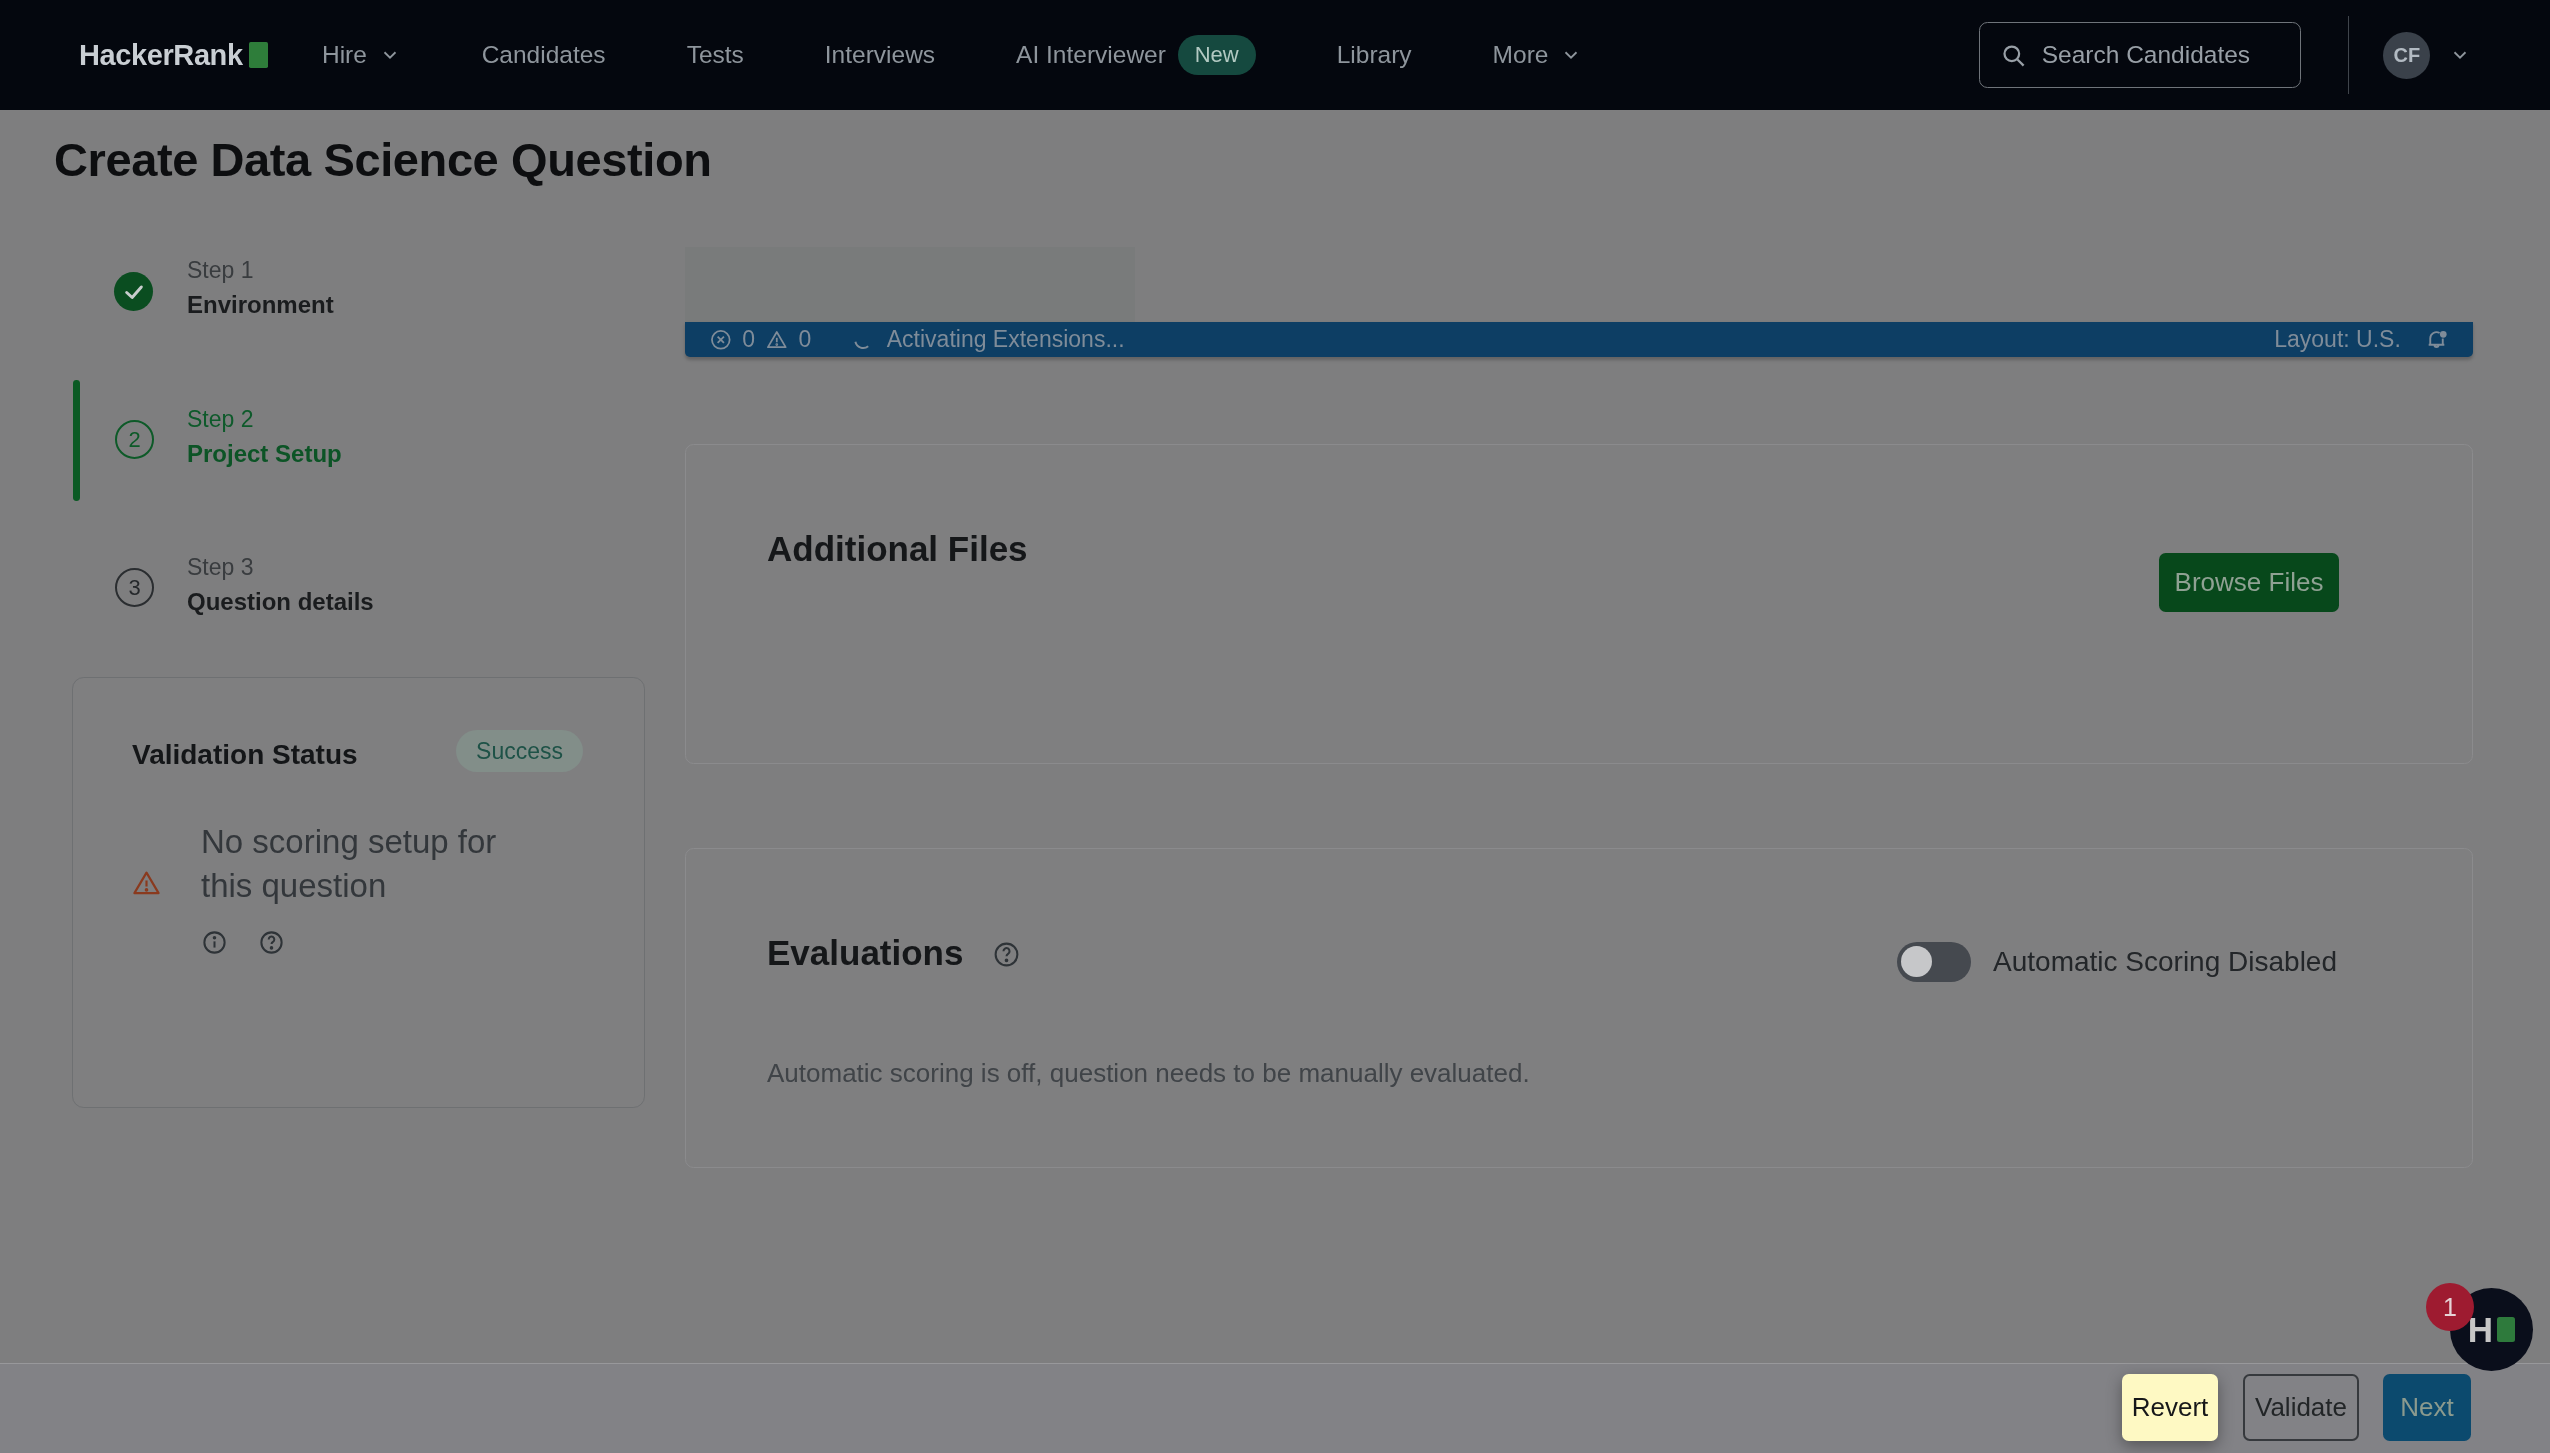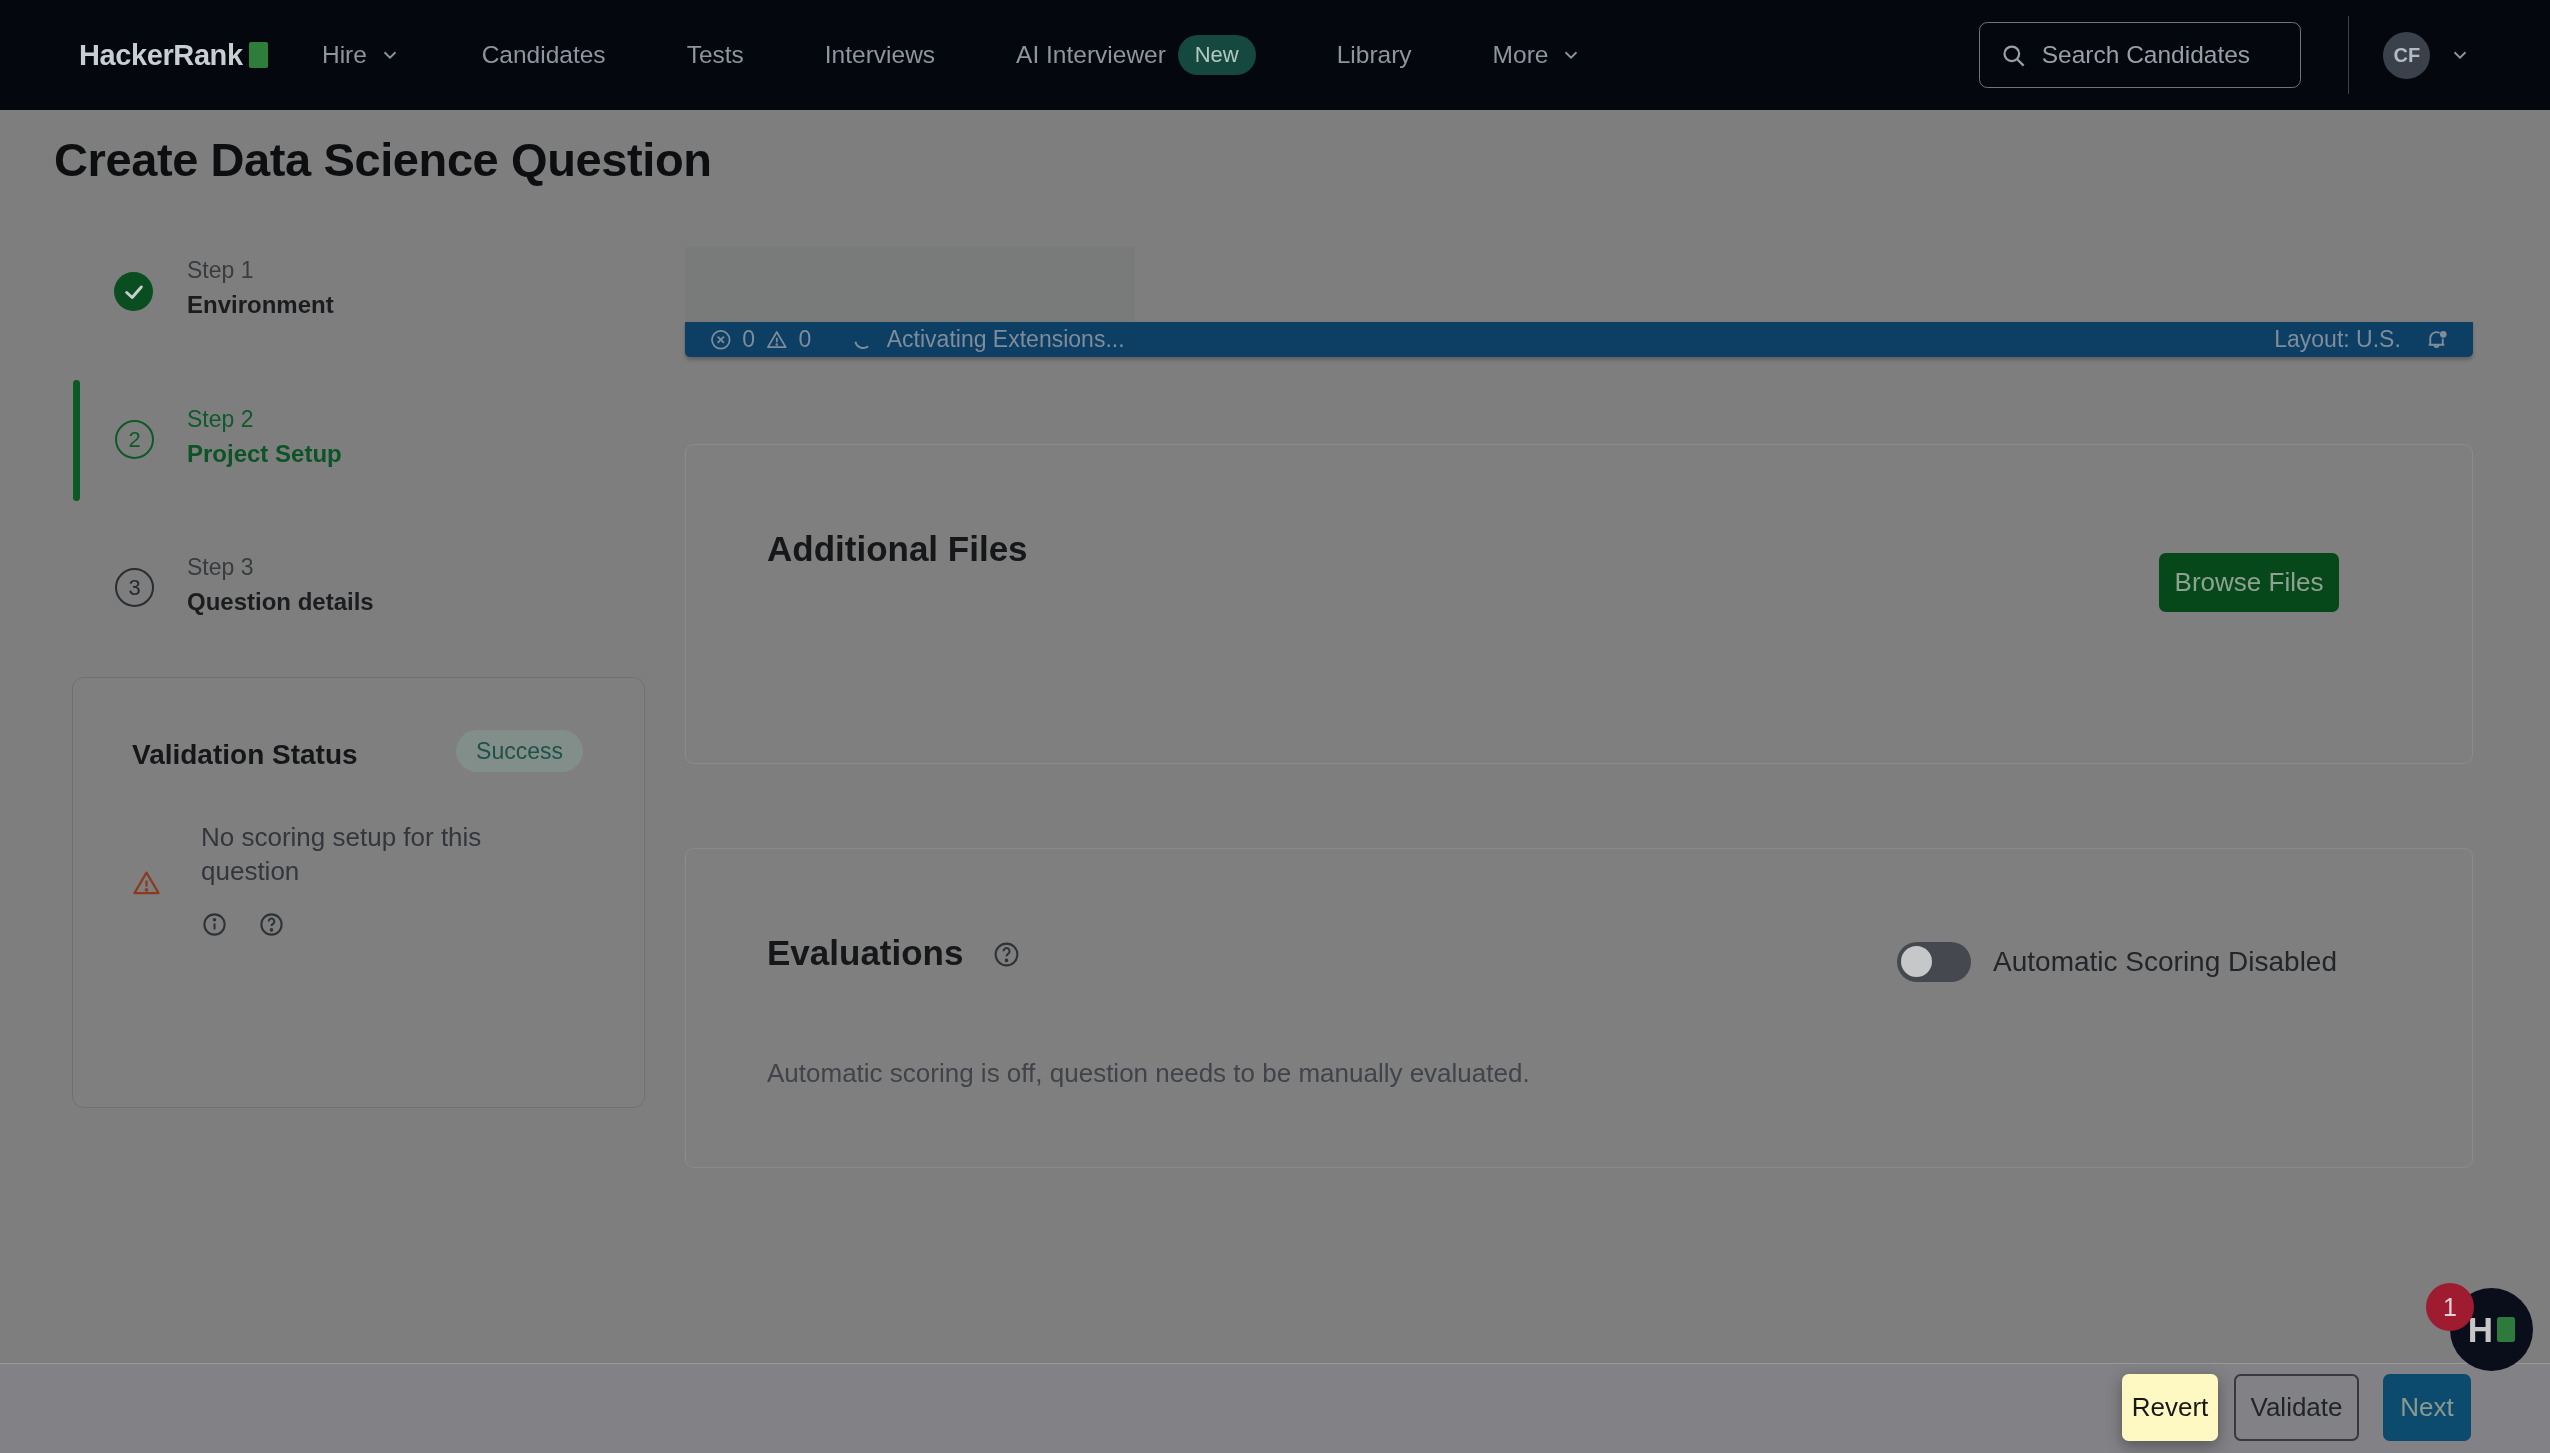--- a/index.html
+++ b/index.html
@@ -71,21 +71,21 @@
     position: absolute; left: 72px; top: 677px; width: 573px; height: 431px;
     border: 1.7px solid #6e7072; border-radius: 11.8px; background: #7f7f80;
   }
   .vc-title { position: absolute; left: 59px; top: 61px; font-size: 28px; font-weight: 700; color: #141618; }
   .vc-pill {
     position: absolute; right: 61px; top: 52px; background: #828e89; color: #1e5247;
     font-size: 23px; padding: 7.6px 20px; border-radius: 843px;
   }
   .vc-warnrow { position: absolute; left: 59px; top: 142px; display: flex; gap: 40px; }
   .vc-warn-icon { color: #8a3a1e; margin-top: 49px; }
-  .vc-msg { font-size: 26px; line-height: 1.32; color: #33373b; width: 329px; }
+  .vc-msg { font-size: 33px; line-height: 1.32; color: #33373b; width: 329px; }
   .vc-mini-icons { display: flex; gap: 30px; margin-top: 22px; margin-left: 0px; color: #2e3337; }
   .vc-mini-icons > span { cursor: pointer; }
 
   
   .ide-panel-rect {
     position: absolute; left: 685px; top: 247px; width: 450px; height: 75px;
     background: #797b7b;
   }
   .ide-statusbar {
     position: absolute; left: 685px; top: 322px; width: 1788px; height: 35px;
@@ -138,21 +138,21 @@
   }
   .footer-btn {
     position: absolute; top: 10px; height: 67px; font-size: 26px;
     border-radius: 6.7px; cursor: pointer; font-family: inherit;
   }
   .btn-revert {
     right: 332px; width: 96px; background: #fef9c3; color: #17181a; border: none;
     box-shadow: 0 5px 15px rgba(0,0,0,0.35); z-index: 5;
   }
   .btn-validate {
-    right: 191px; width: 125px; background: transparent; color: #222527;
+    right: 191px; width: 116px; background: transparent; color: #222527;
     border: 2.5px solid #36393d;
   }
   .btn-next {
     right: 79px; width: 88px; background: #0c4a6e; color: #8b9a8e; border: none;
   }
 
   
   .chat-widget {
     position: absolute; left: 2450px; top: 1288px; width: 83px; height: 83px;
     border-radius: 50%; background: #0a0e1b; cursor: pointer; z-index: 6;

